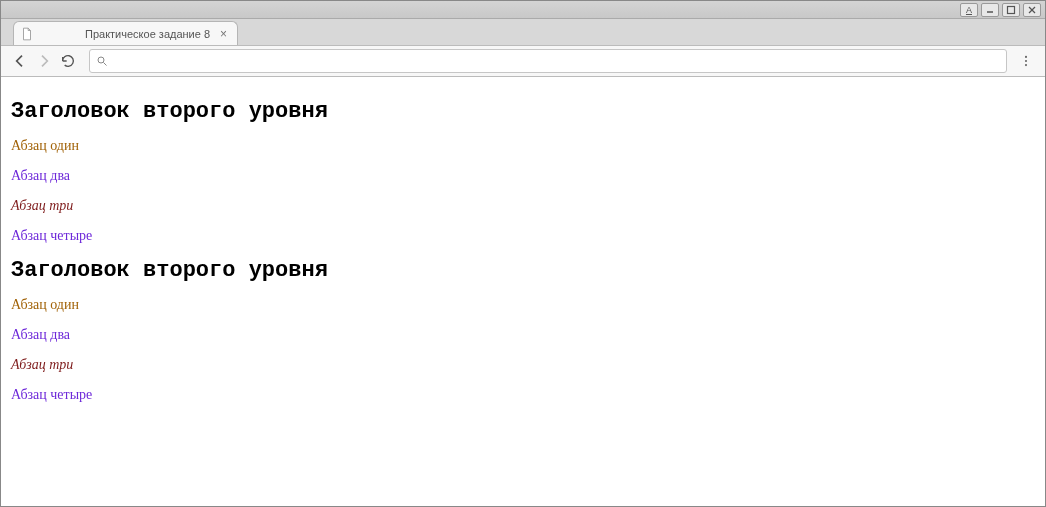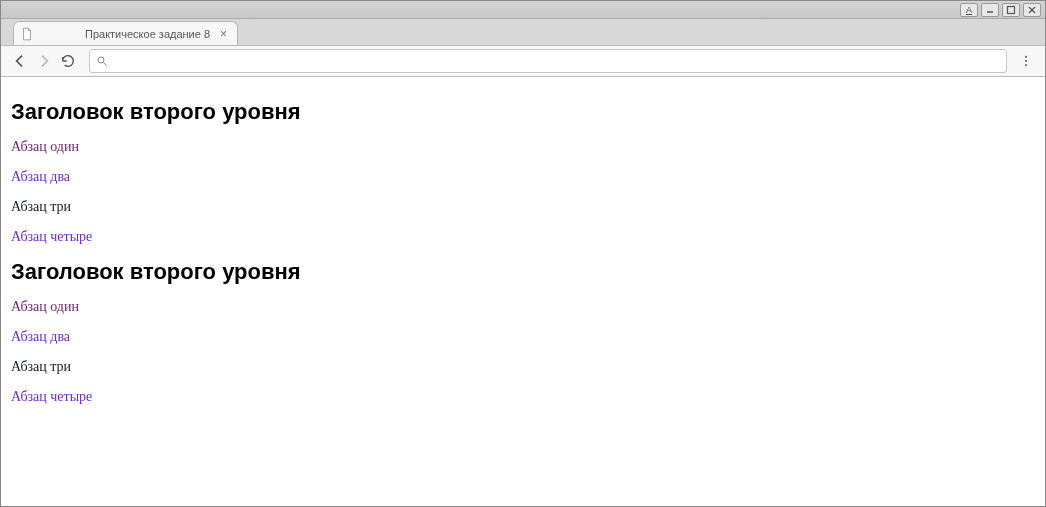--- a/index.html
+++ b/index.html
@@ -21,25 +21,25 @@
     .nav-btn.disabled { color: #bbb; }
     .nav-btn svg { width: 16px; height: 16px; }
     .addr-bar { flex: 1; height: 24px; background: #fff; border: 1px solid #c6c6c6; border-radius: 3px; margin: 0 8px; display: flex; align-items: center; padding: 0 6px; }
     .addr-bar .search-ic { display: flex; align-items: center; margin-right: 4px; color: #888; }
     .addr-bar .search-ic svg { width: 12px; height: 12px; }
     .addr-input { flex: 1; border: none; outline: none; font-size: 13px; height: 20px; }
     .menu-btn { width: 22px; height: 22px; display: flex; align-items: center; justify-content: center; color: #666; }
     .menu-btn svg { width: 14px; height: 14px; }
 
     .content { padding: 12px 10px; background: #fff; }
-    .content h2 { font-size: 22px; font-weight: bold; color: #000; font-family: Liberation Sans, sans-serif; margin-top: 10px; margin-bottom: 14px; }
+    .content h2 { font-size: 22px; font-weight: bold; color: #000; font-family: Liberation Mono, monospace; margin-top: 10px; margin-bottom: 14px; }
     .content p { font-size: 14px; font-family: "Times New Roman", serif; margin-bottom: 14px; }
-    .c-orange { color: #701a75; }
+    .c-orange { color: #a16207; }
     .c-green  { color: #6d28d9; }
-    .c-red    { color: #0f172a; }
+    .c-red    { color: #7f1d1d; font-style: italic; }
   </style>
 </head>
 <body>
 
 <div class="window-titlebar">
   <div class="win-btn">
     <span style="text-decoration:underline;">A</span>
   </div>
   <div class="win-btn">
     <svg viewBox="0 0 10 10">

